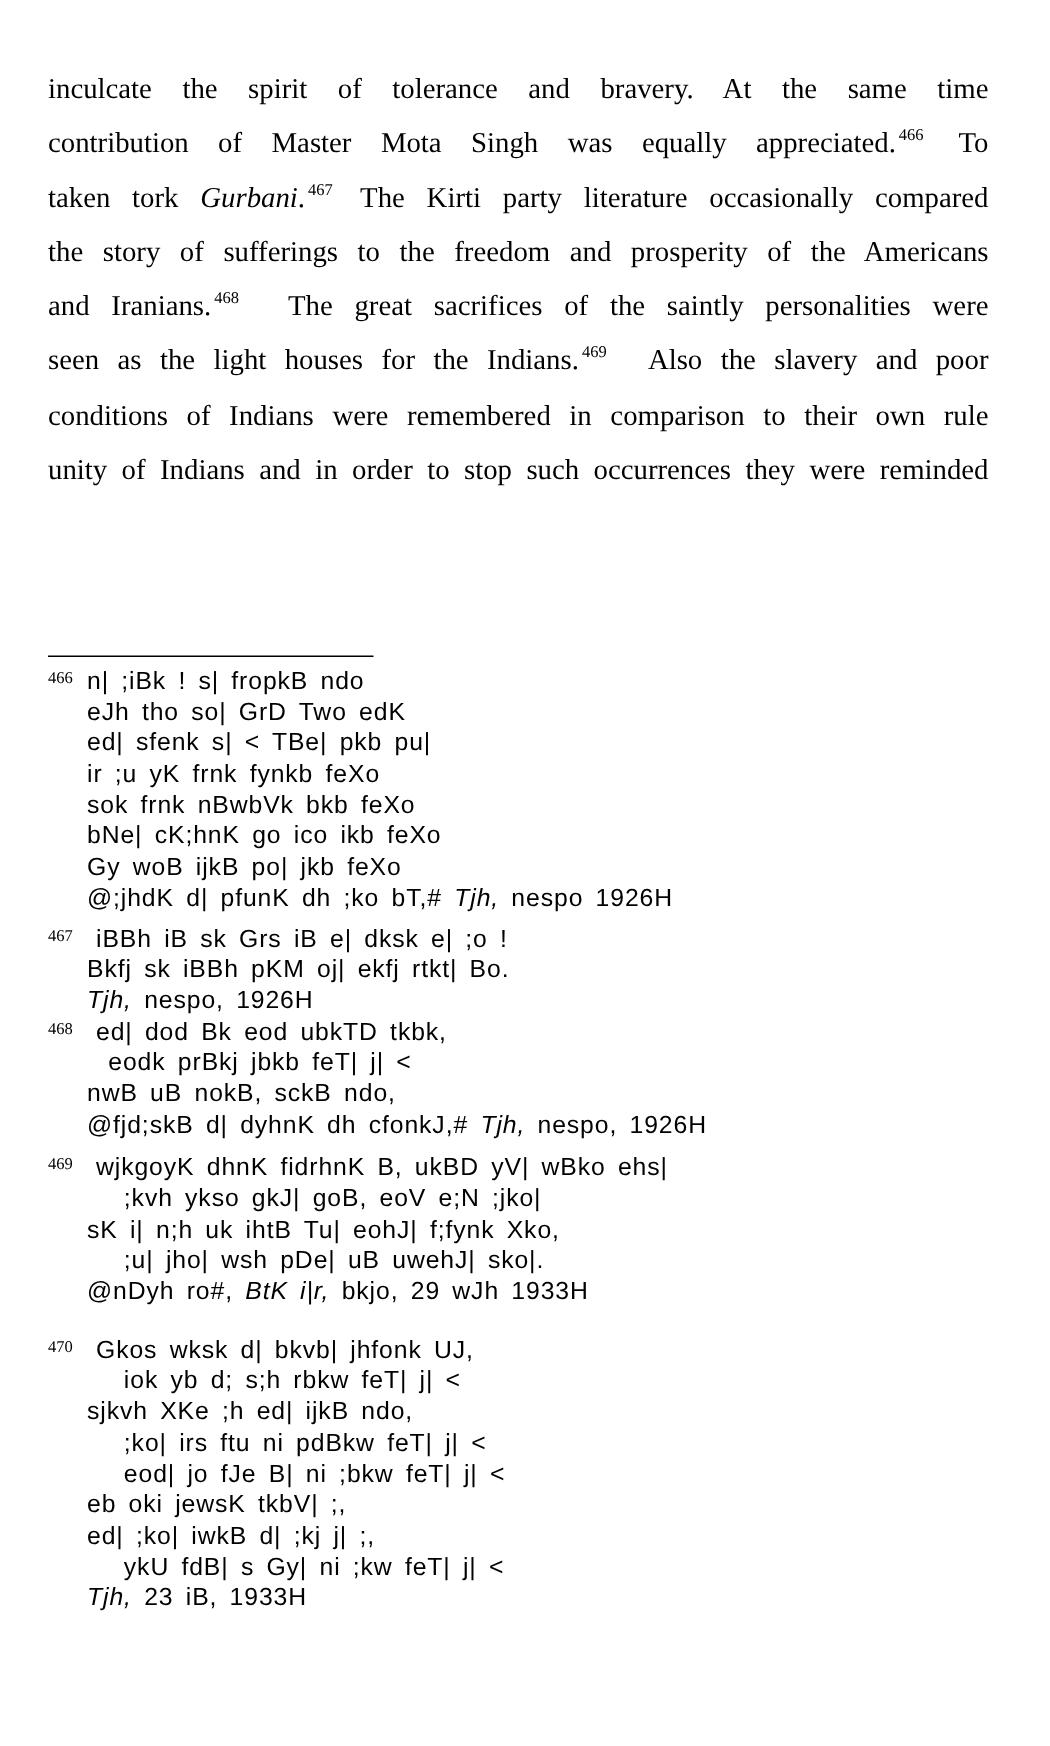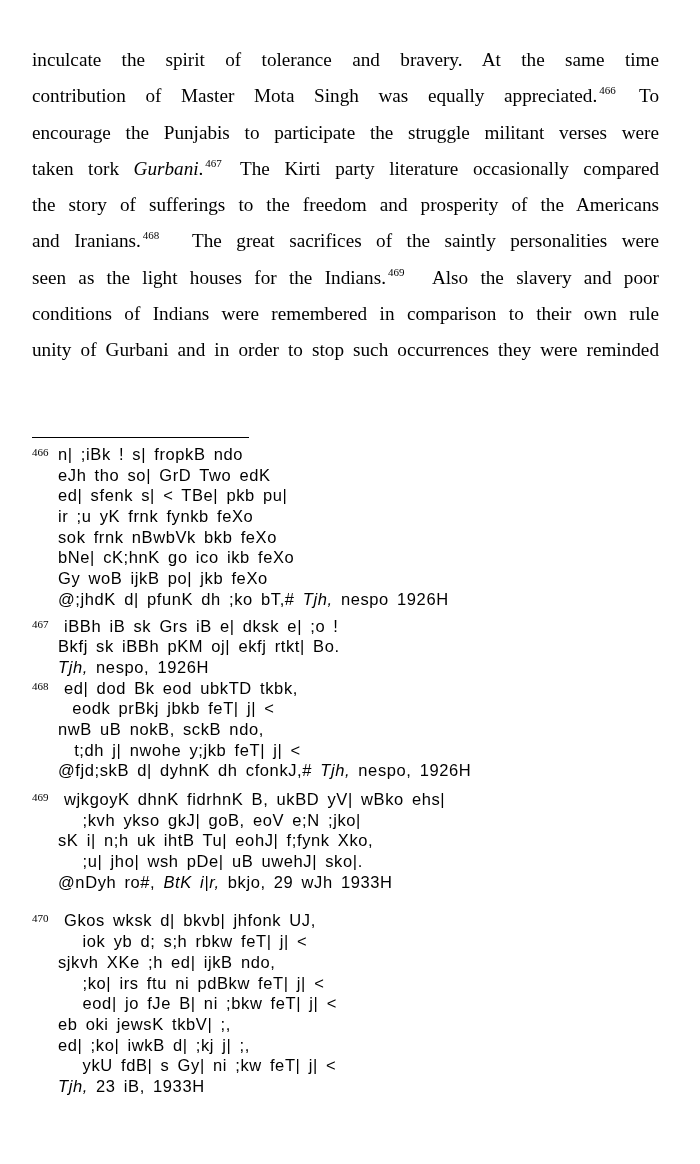--- a/index.html
+++ b/index.html
@@ -95,27 +95,26 @@
     .fn-470 { margin-top: 18px; }
   </style>
 </head>
 <body>
 
 <div class="page">
 
   <div class="body-text">
     <span class="body-line"><span>inculcate the spirit of tolerance and bravery. At the same time</span></span>
     <span class="body-line"><span>contribution of Master Mota Singh was equally appreciated.</span><sup>466</sup> <span>To</span></span>
-    <span class="body-line"><span>encourage the Punjabis to participate the struggle militant verses were</span></span>
     <span class="body-line"><span>taken tork</span> <i>Gurbani</i><span>.</span><sup>467</sup> <span>The Kirti party literature occasionally compared</span></span>
     <span class="body-line"><span>the story of sufferings to the freedom and prosperity of the Americans</span></span>
     <span class="body-line"><span>and Iranians.</span><sup>468</sup>&nbsp; <span>The great sacrifices of the saintly personalities were</span></span>
     <span class="body-line"><span>seen as the light houses for the Indians.</span><sup>469</sup>&nbsp; <span>Also the slavery and poor</span></span>
     <span class="body-line"><span>conditions of Indians were remembered in comparison to their own rule</span></span>
-    <span class="body-line last"><span>unity of Gurbani and in order to stop such occurrences they were reminded</span></span>
+    <span class="body-line last"><span>unity of Indians and in order to stop such occurrences they were reminded</span></span>
   </div>
 
   <div class="separator"></div>
 
   <div class="footnotes">
 
     <div class="footnote fn-466">
       <span class="fn-num">466</span>
       <span class="fn-line" style="padding-left:26px">n| ;iBk ! s| fropkB ndo</span>
       <span class="fn-line" style="padding-left:26px">eJh tho so| GrD Two edK</span>
@@ -132,21 +131,20 @@
       <span class="fn-line" style="padding-left:32px">iBBh iB sk Grs iB e| dksk e| ;o !</span>
       <span class="fn-line" style="padding-left:26px">Bkfj sk iBBh pKM oj| ekfj rtkt| Bo.</span>
       <span class="fn-line" style="padding-left:26px"><i>Tjh,</i> <span>nespo, 1926H</span></span>
     </div>
 
     <div class="footnote fn-468">
       <span class="fn-num">468</span>
       <span class="fn-line" style="padding-left:32px">ed| dod Bk eod ubkTD tkbk,</span>
       <span class="fn-line" style="padding-left:32px"> eodk prBkj jbkb feT| j| &lt;</span>
       <span class="fn-line" style="padding-left:26px">nwB uB nokB, sckB ndo,</span>
-      <span class="fn-line" style="padding-left:34px"> t;dh j| nwohe y;jkb feT| j| &lt;</span>
       <span class="fn-line" style="padding-left:26px"><span>@fjd;skB d| dyhnK dh cfonkJ,#</span> <i>Tjh,</i> <span>nespo, 1926H</span></span>
     </div>
 
     <div class="footnote fn-469">
       <span class="fn-num">469</span>
       <span class="fn-line" style="padding-left:32px">wjkgoyK dhnK fidrhnK B, ukBD yV| wBko ehs|</span>
       <span class="fn-line" style="padding-left:26px">   ;kvh ykso gkJ| goB, eoV e;N ;jko|</span>
       <span class="fn-line" style="padding-left:26px">sK i| n;h uk ihtB Tu| eohJ| f;fynk Xko,</span>
       <span class="fn-line" style="padding-left:26px">   ;u| jho| wsh pDe| uB uwehJ| sko|.</span>
       <span class="fn-line" style="padding-left:26px"><span>@nDyh ro#,</span> <i>BtK i|r,</i> <span>bkjo, 29 wJh 1933H</span></span>

